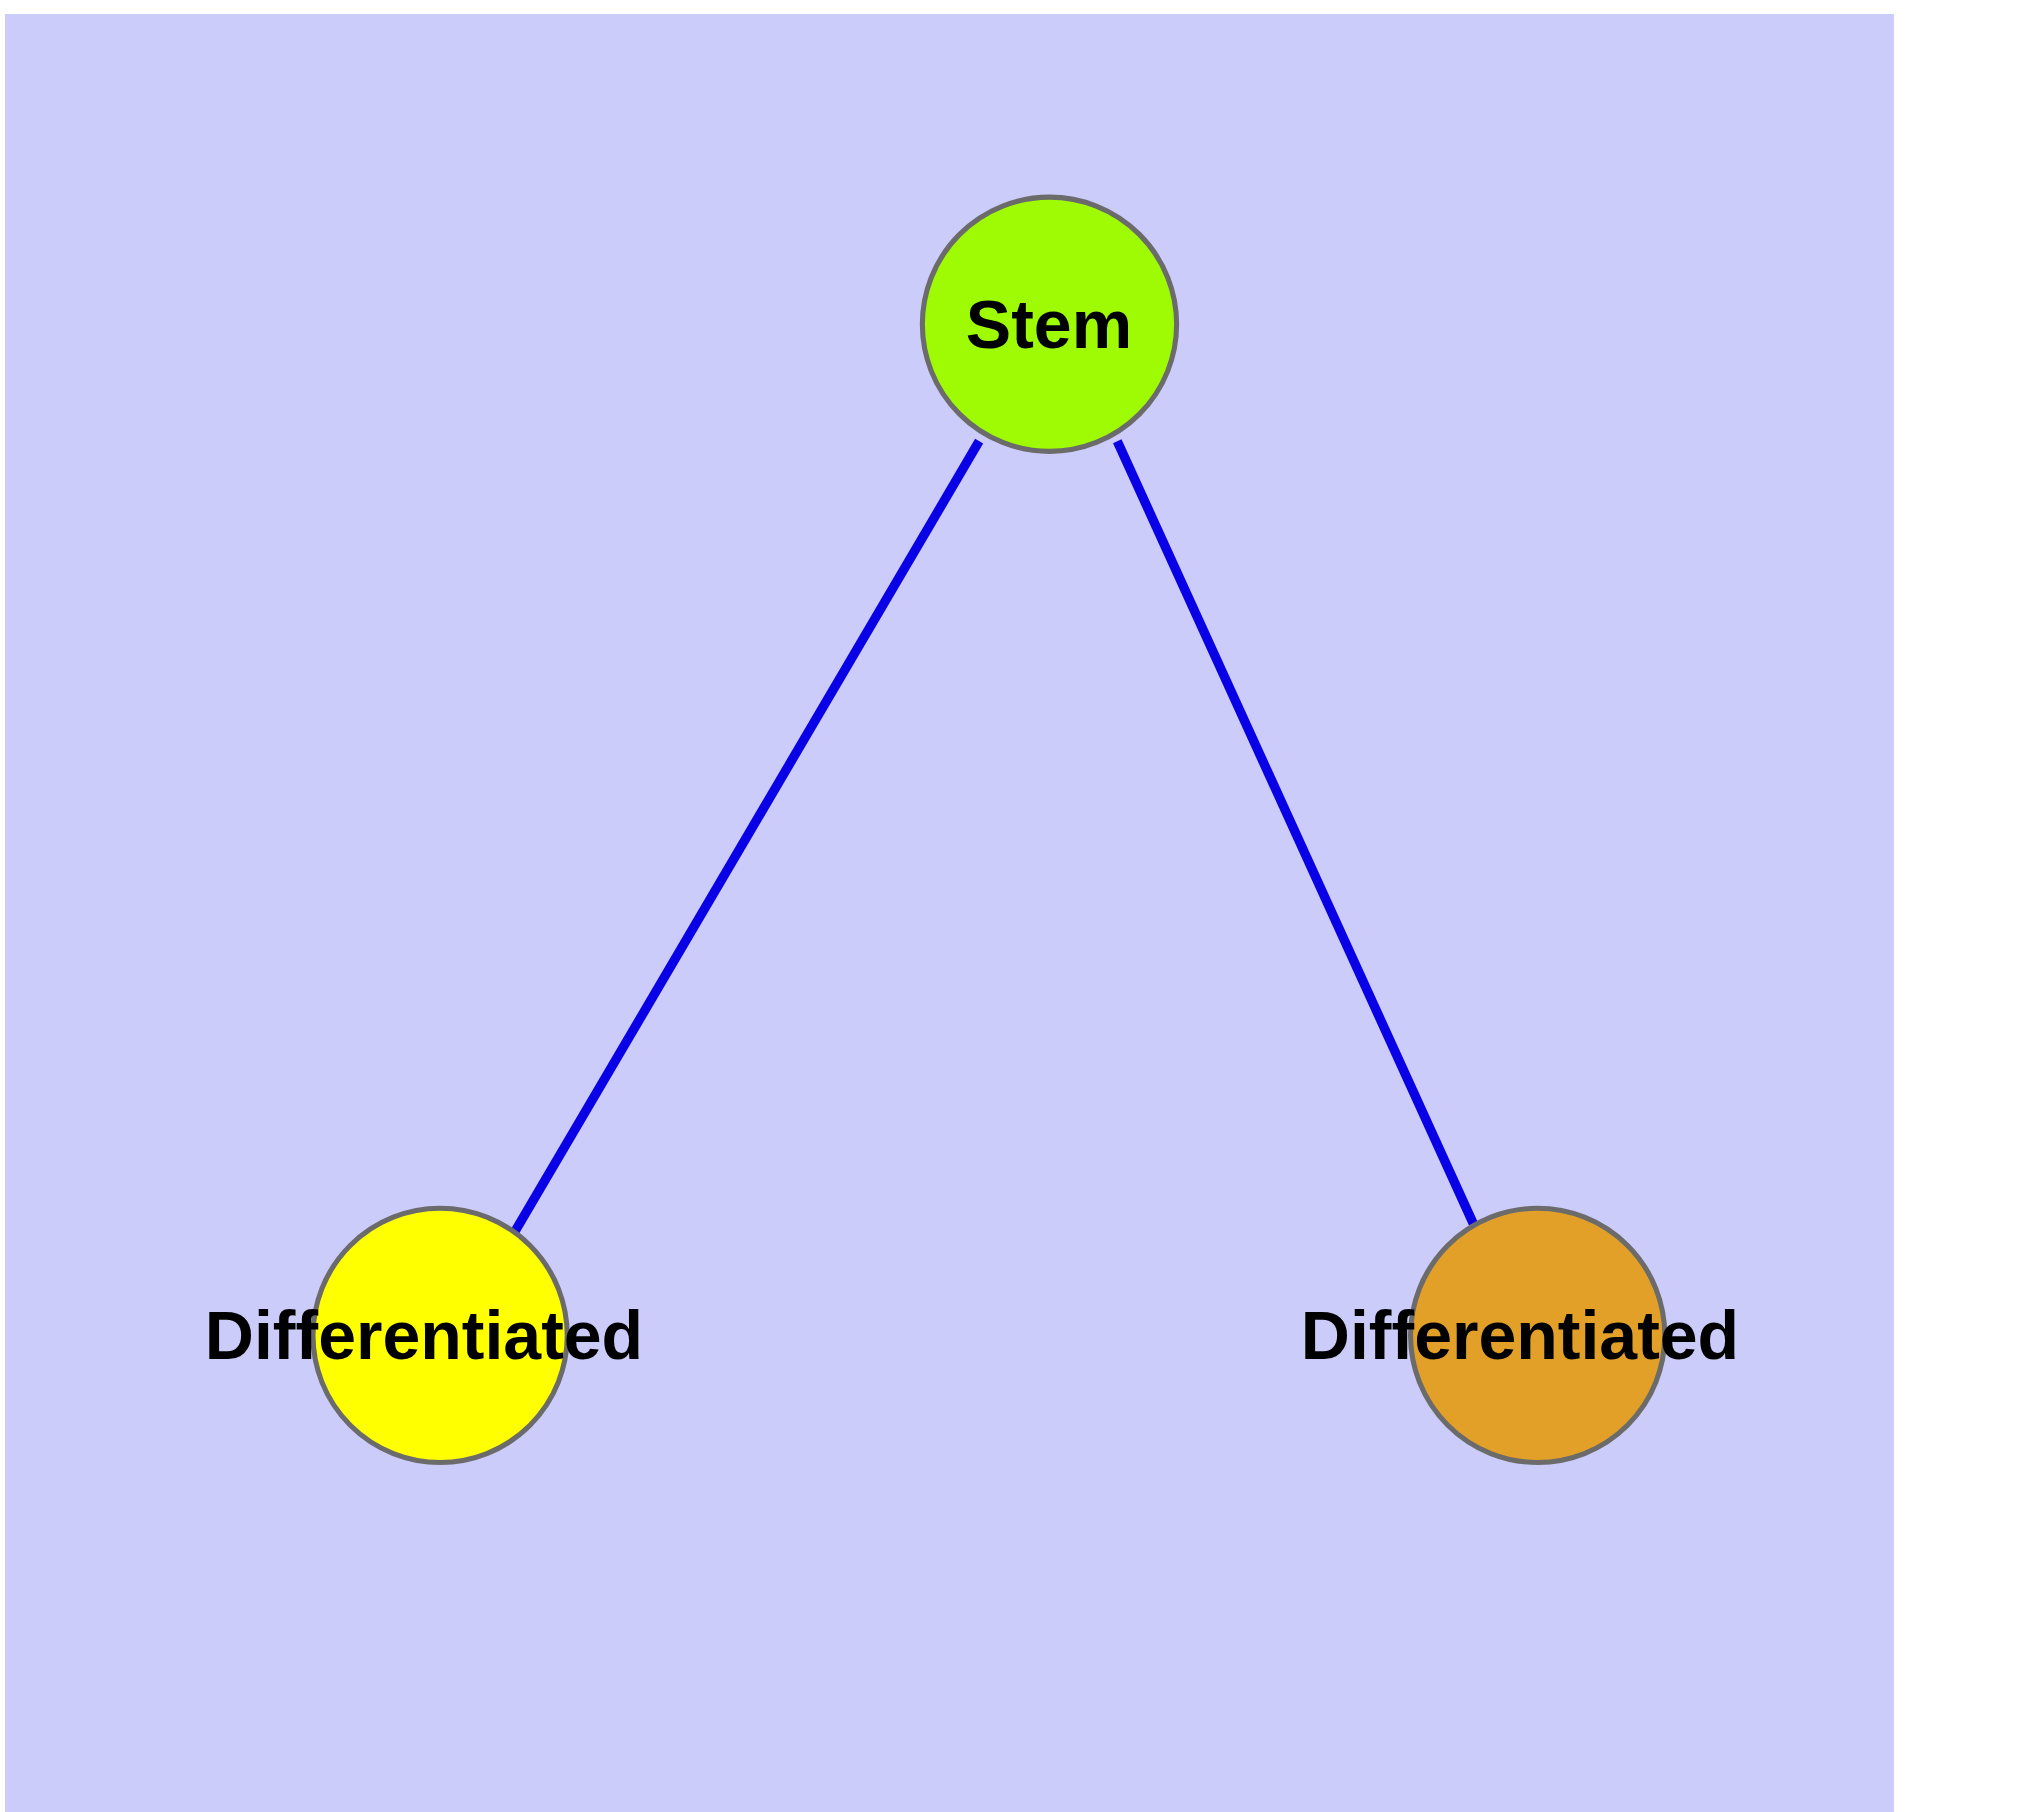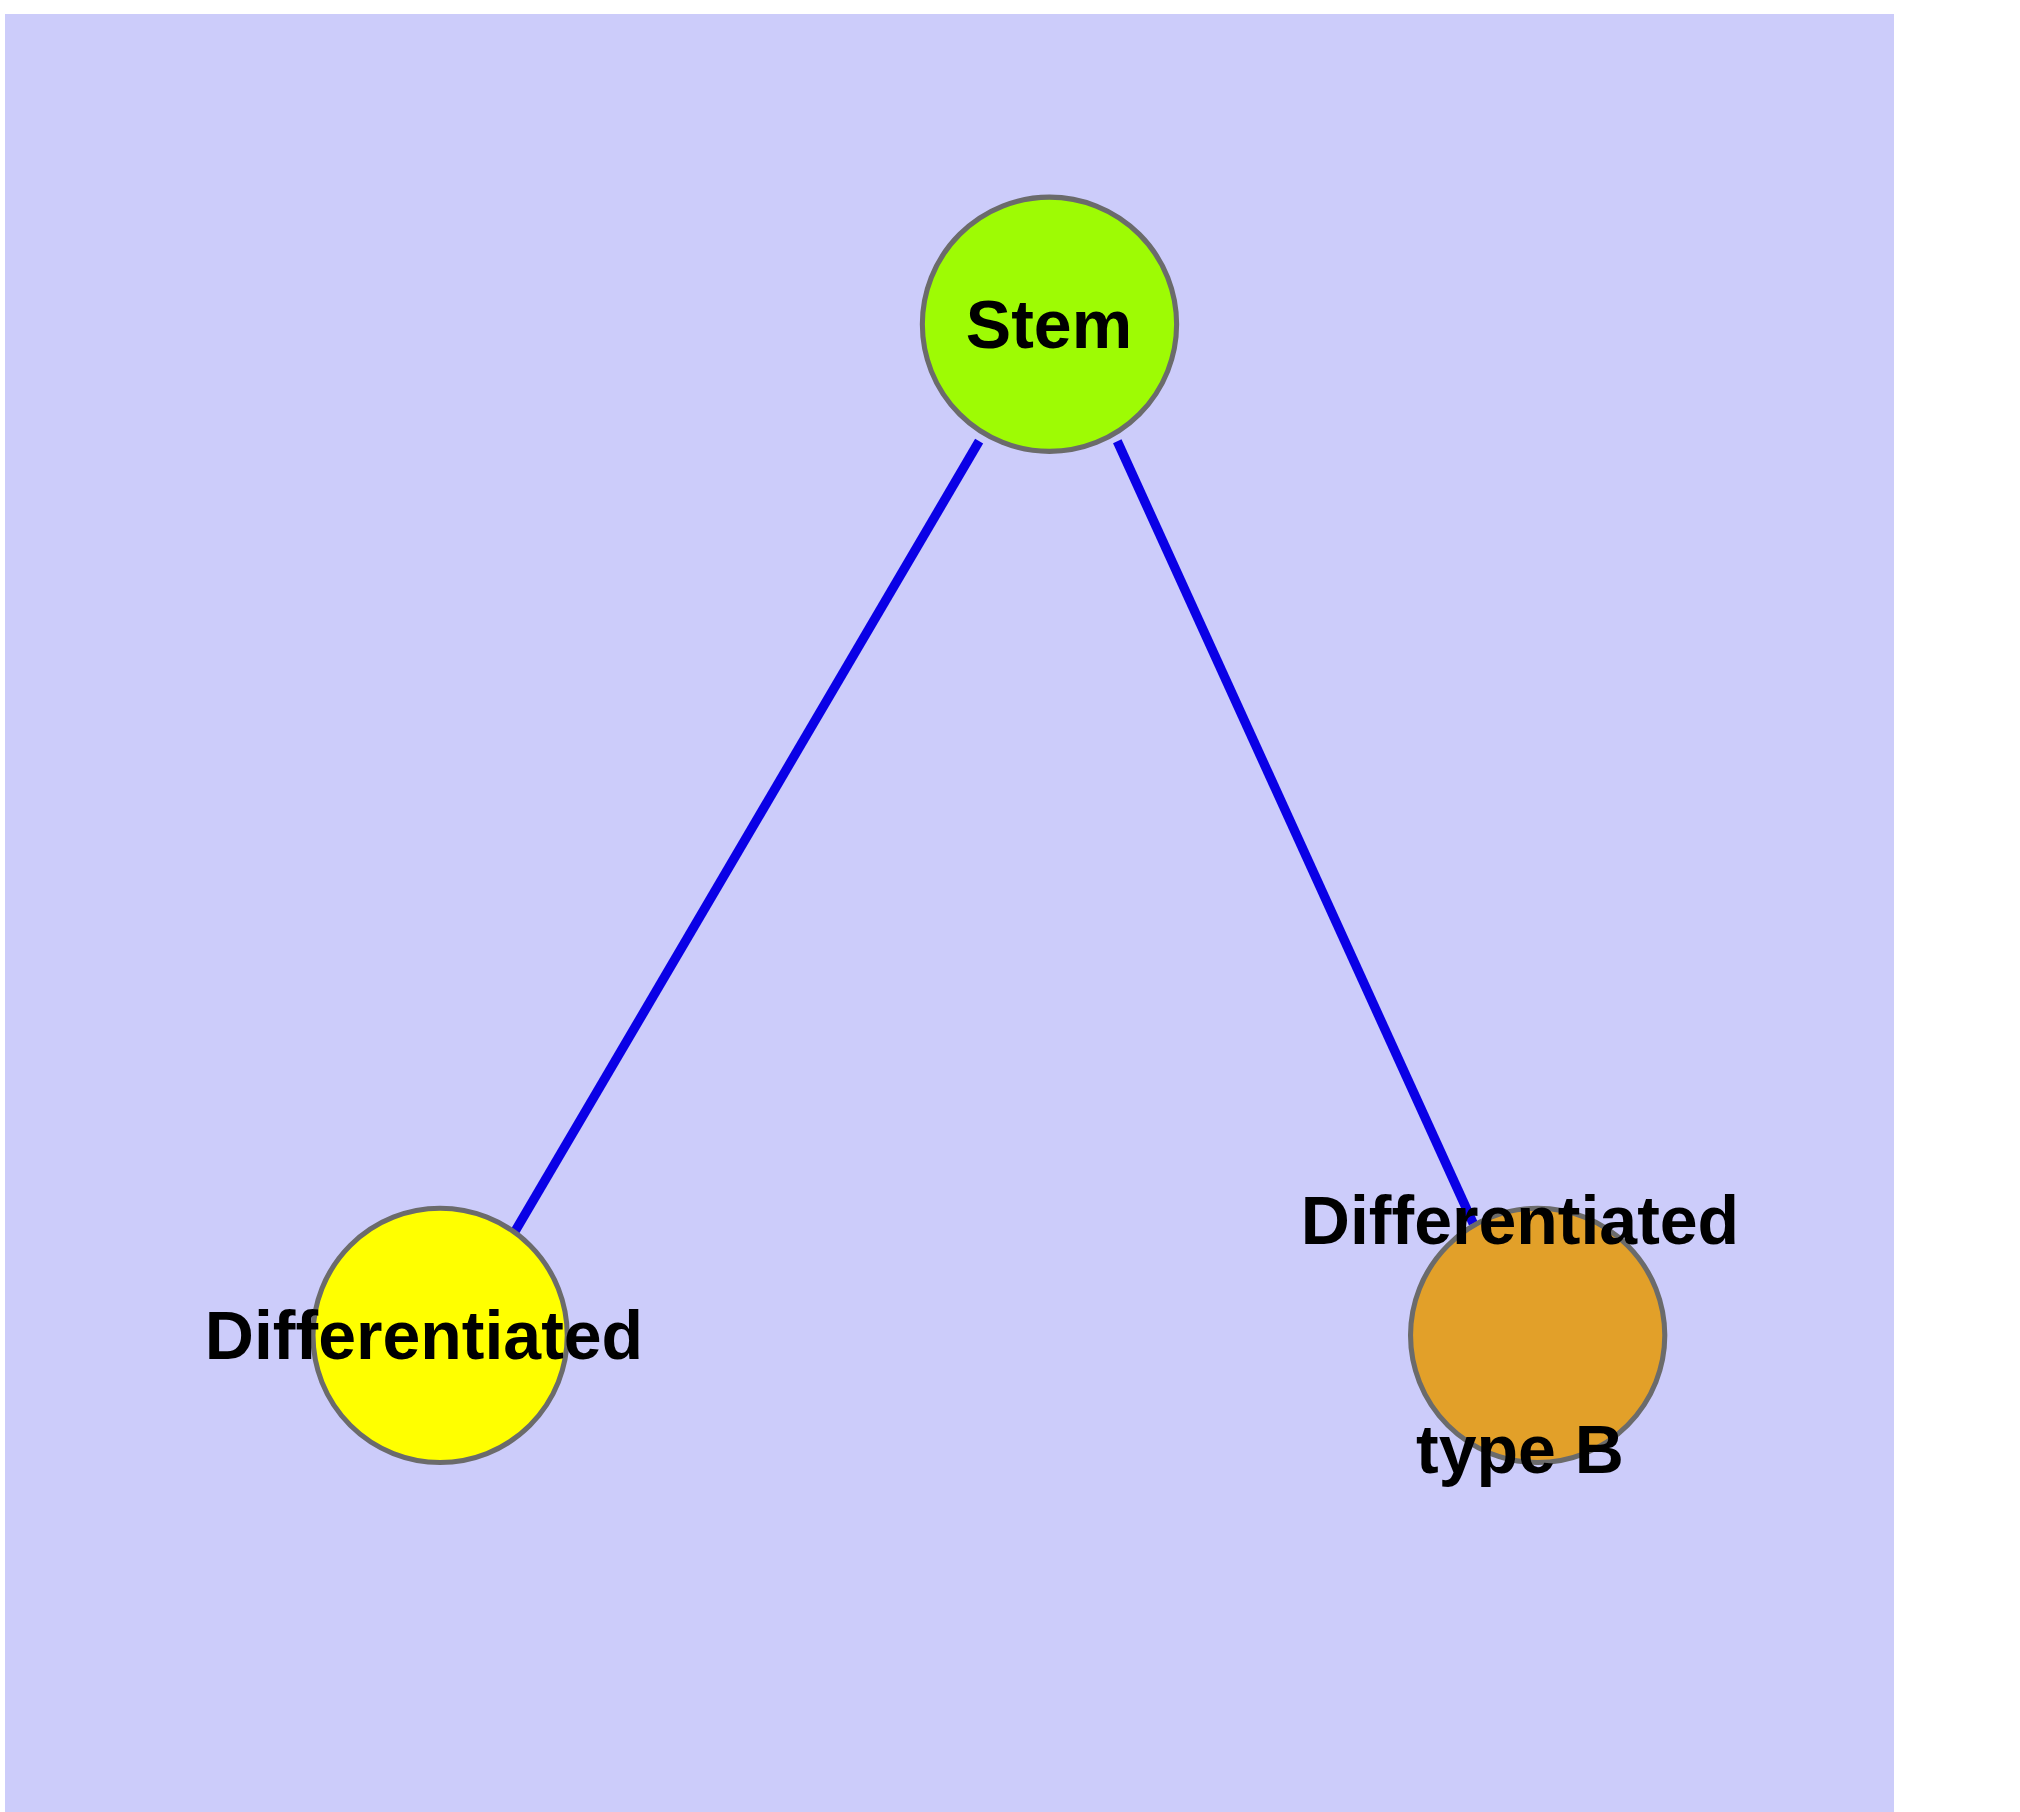--- a/index.html
+++ b/index.html
@@ -68,17 +68,16 @@
   <div class="node-label label-stem" style="left:1049px; top:315px;">
     <div>Stem</div>
   </div>
 
   <div class="node-label label-type-a" style="left:424px; top:1326px;">
     <div>Differentiated</div>
   </div>
 
   <div class="node-label label-type-b" style="left:1520px; top:1326px;">
     <div>Differentiated</div>
-    <div>type B</div>
   </div>
 
 </div>
 
 
 </body></html>

